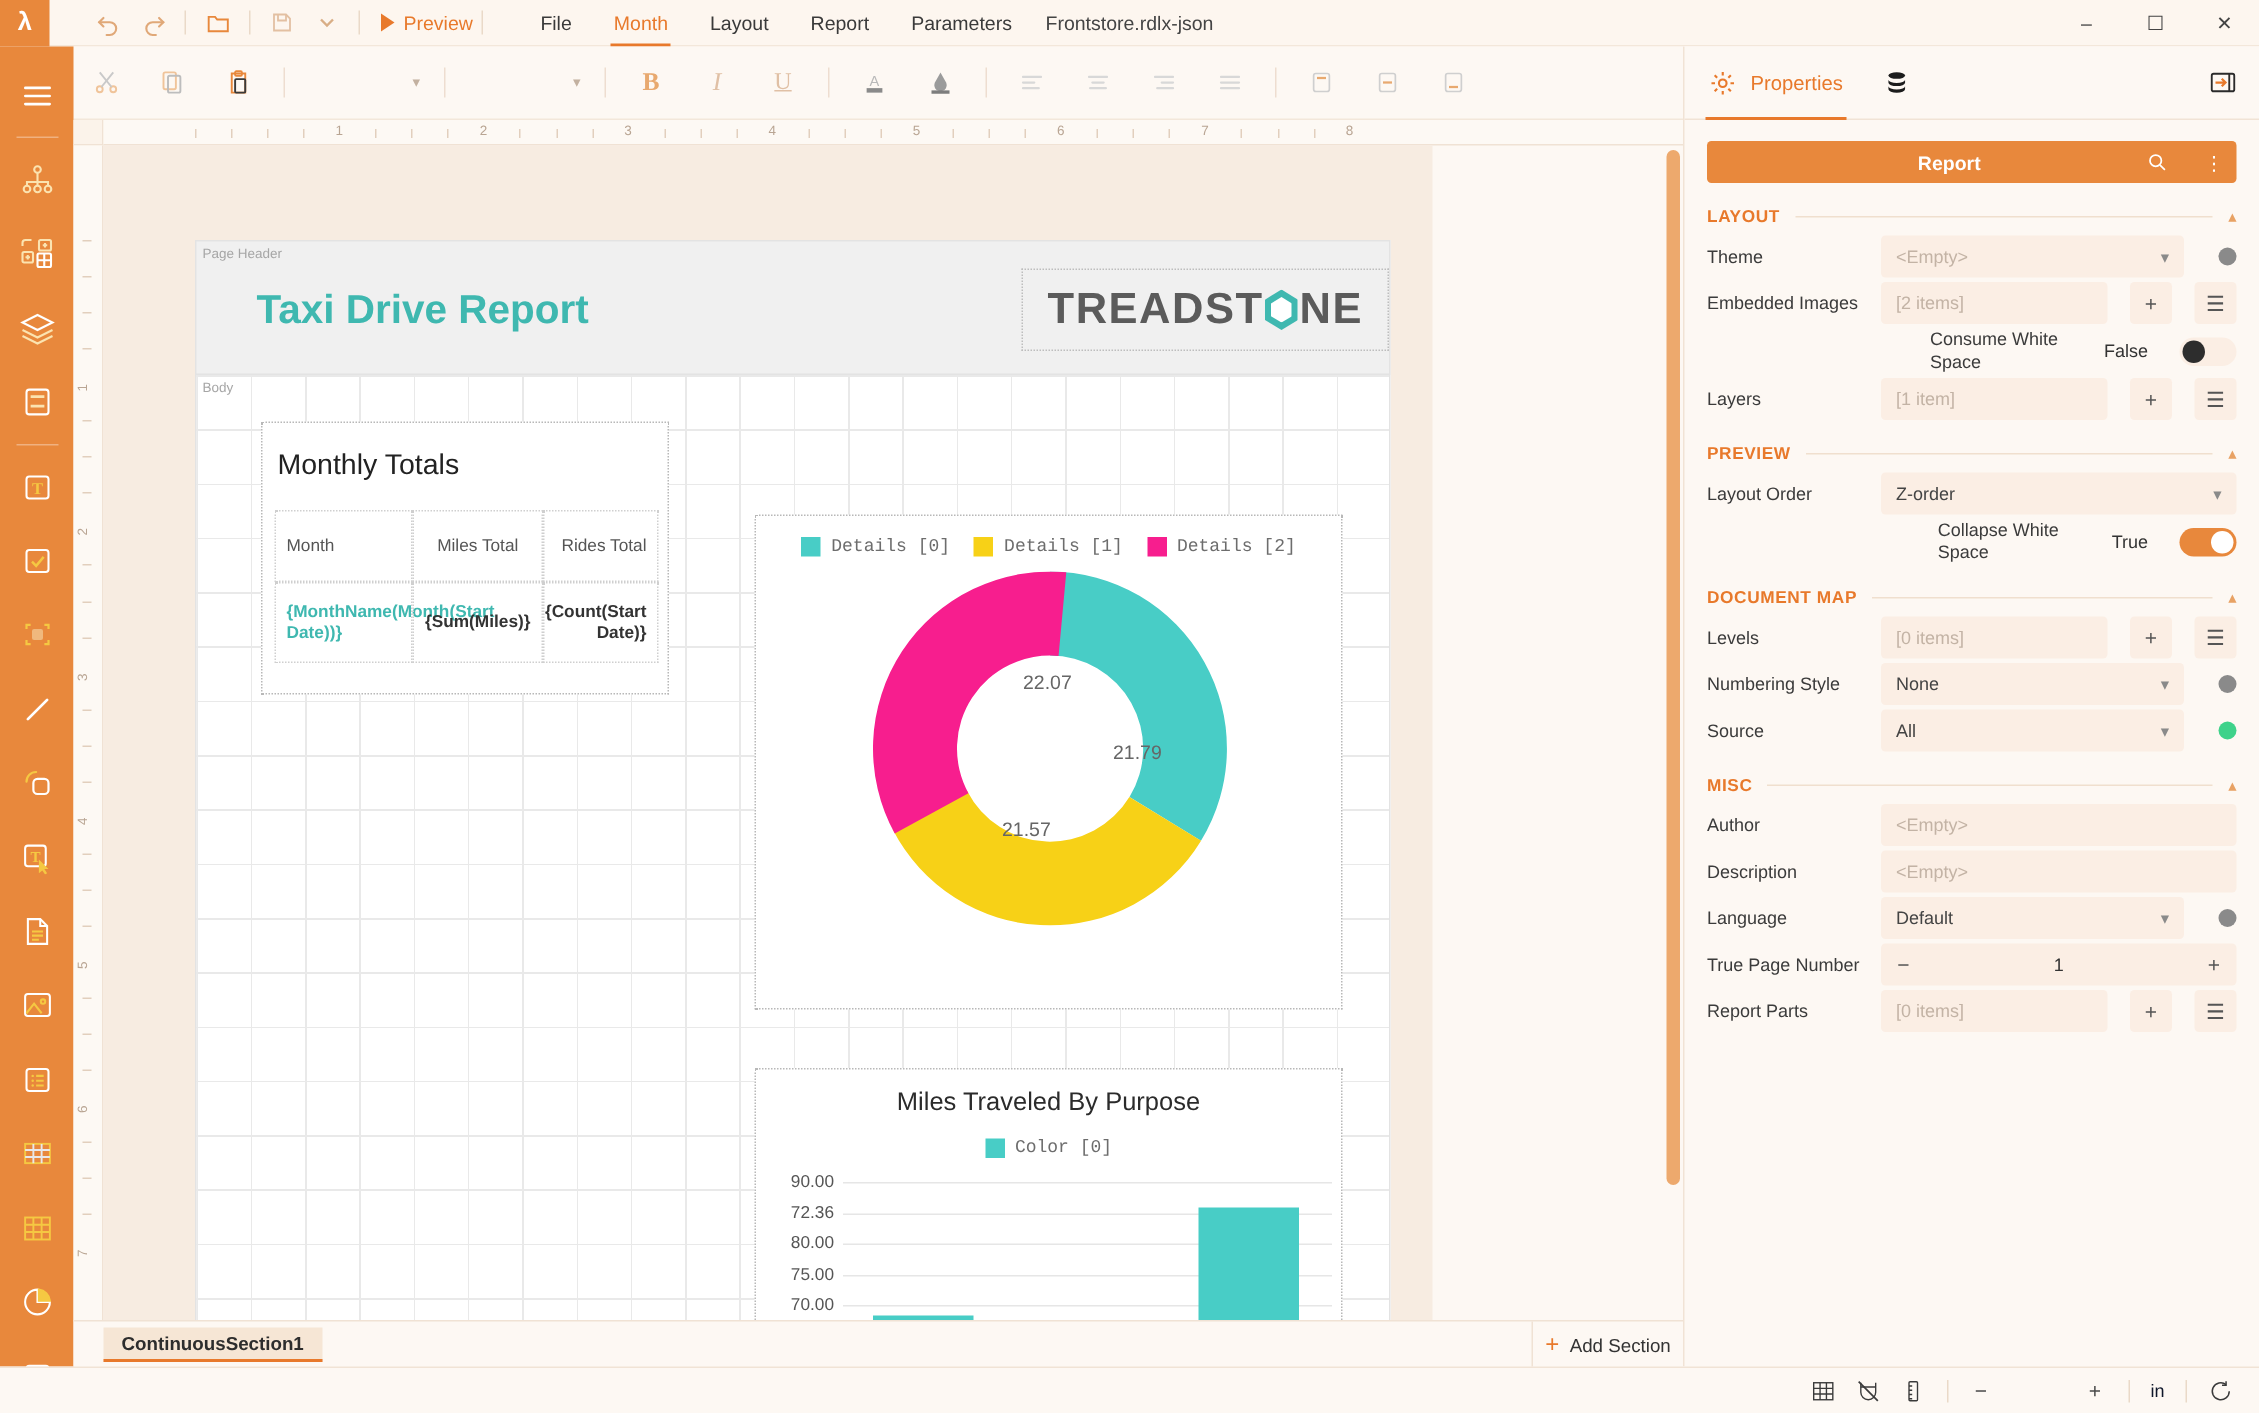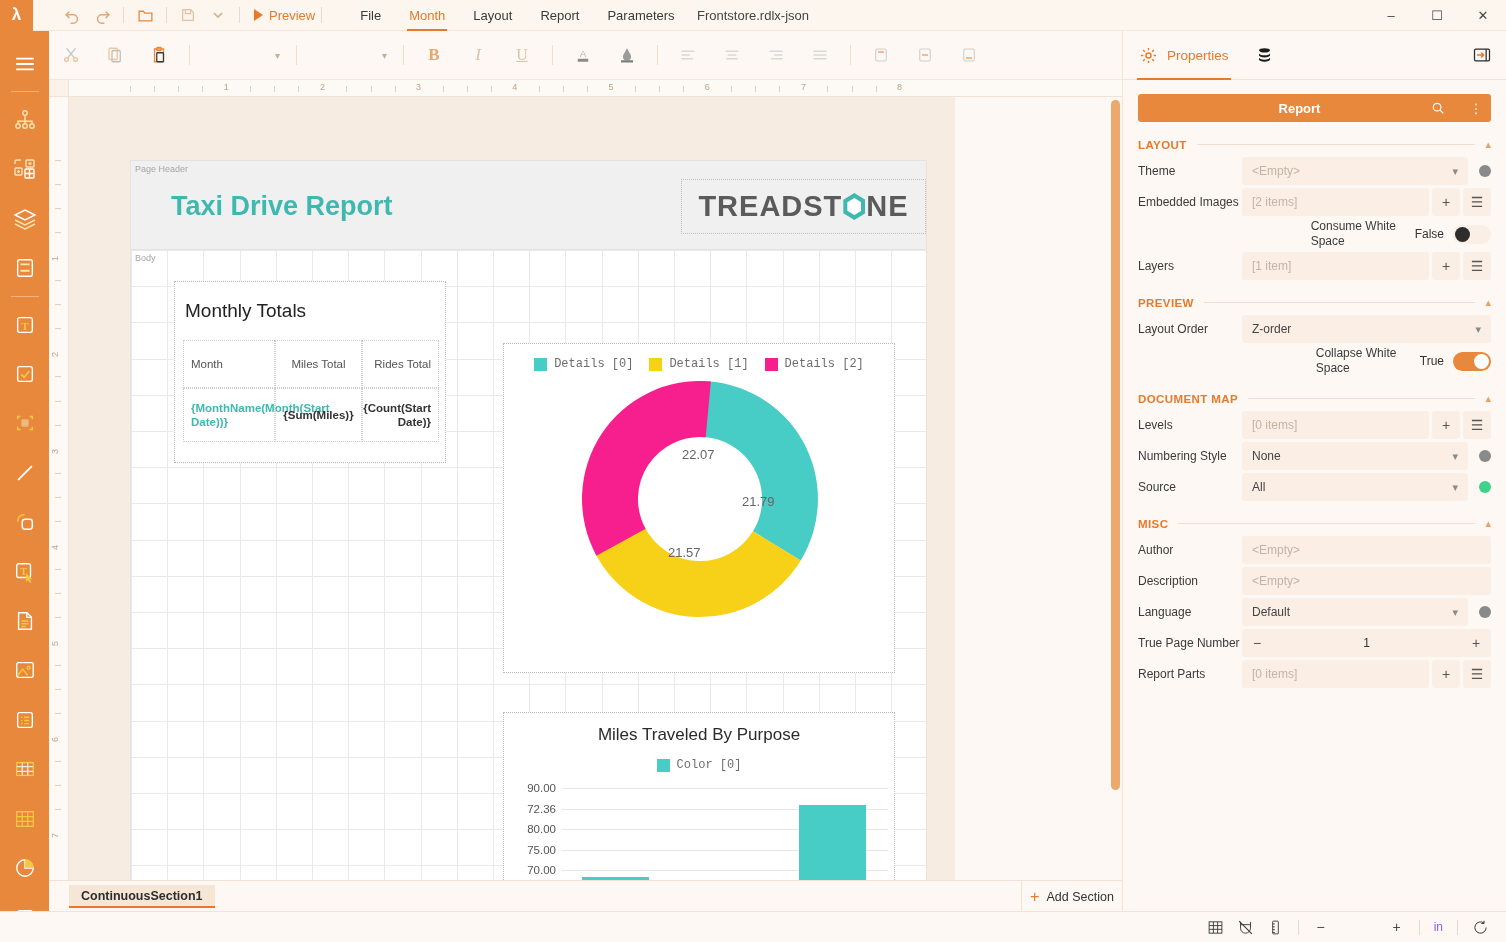--- a/index.html
+++ b/index.html
@@ -262,21 +262,21 @@
   .oh-ico { width: 30px; text-align: center; color: #fff; font-size: 13px; }
   .sect-head {
     display: flex; align-items: center; margin: 16px 15px 6px; gap: 10px;
   }
   .sect-head .sh-label {
     color: #e8792b; font-size: 11.5px; font-weight: bold; letter-spacing: .4px;
   }
   .sh-line { flex: 1; height: 1px; background: #f0dfce; }
   .sh-chev { color: #e8a264; font-size: 11px; }
   .prow {
-    display: flex; align-items: center; margin: 3px 15px; min-height: 28px;
+    display: flex; align-items: center; margin: 3px 15px; min-height: 28px; gap: 12px;
   }
   .plabel {
     width: 104px; font-size: 12px; color: #3b3b3b; line-height: 1.25;
   }
   .pfield {
     flex: 1; height: 28px; background: #fbeee4; border-radius: 3px;
     display: flex; align-items: center; padding: 0 10px; font-size: 12px; color: #444;
   }
   .pfield.empty { color: #c3b3a5; }
   .pfield .pchev { margin-left: auto; color: #8a8a8a; font-size: 11px; }
@@ -312,21 +312,21 @@
     background: #fdf8f3; border-top: 1px solid #f1e3d5;
     display: flex; align-items: center; justify-content: flex-end;
     padding-right: 12px; gap: 2px;
   }
   .st-btn {
     width: 28px; height: 24px; display: flex; align-items: center; justify-content: center;
     color: #4a4a4a; font-size: 14px;
   }
   .st-sep { width: 1px; height: 15px; background: #ead9c8; margin: 0 6px; }
   .st-zoom { font-size: 12px; color: #333; min-width: 44px; text-align: center; margin-top: 45px; }
-  .st-unit { font-size: 12px; color: #8b5cf6; padding: 0 6px; }
+  .st-unit { font-size: 12px; color: #0f172a; padding: 0 6px; }
   svg { display: block; }
 </style>
 </head>
 <body>
 
 <div id="app">
 
   <div class="titlebar">
     <div class="app-logo">λ</div>
     <div class="tb-icons">

